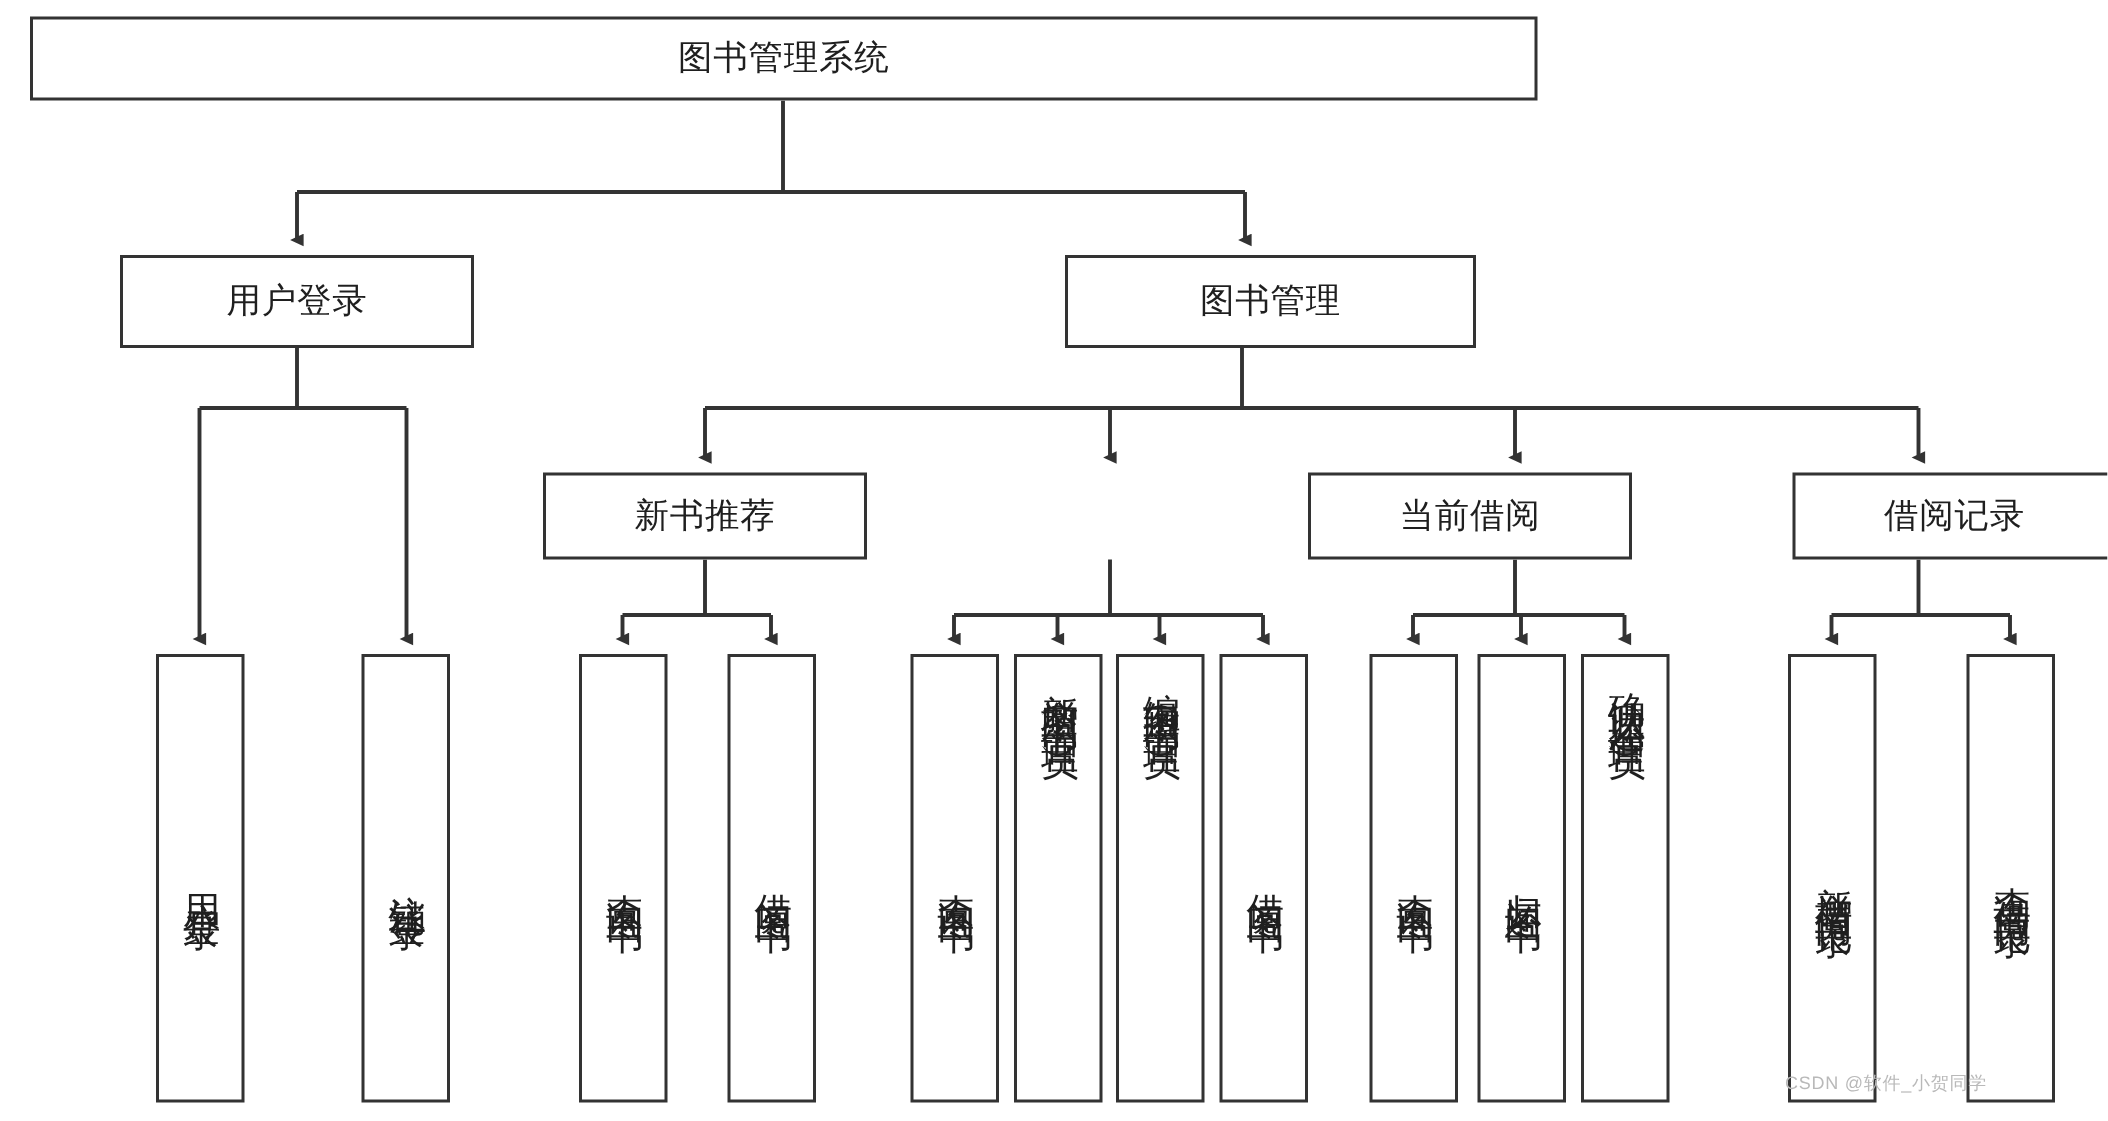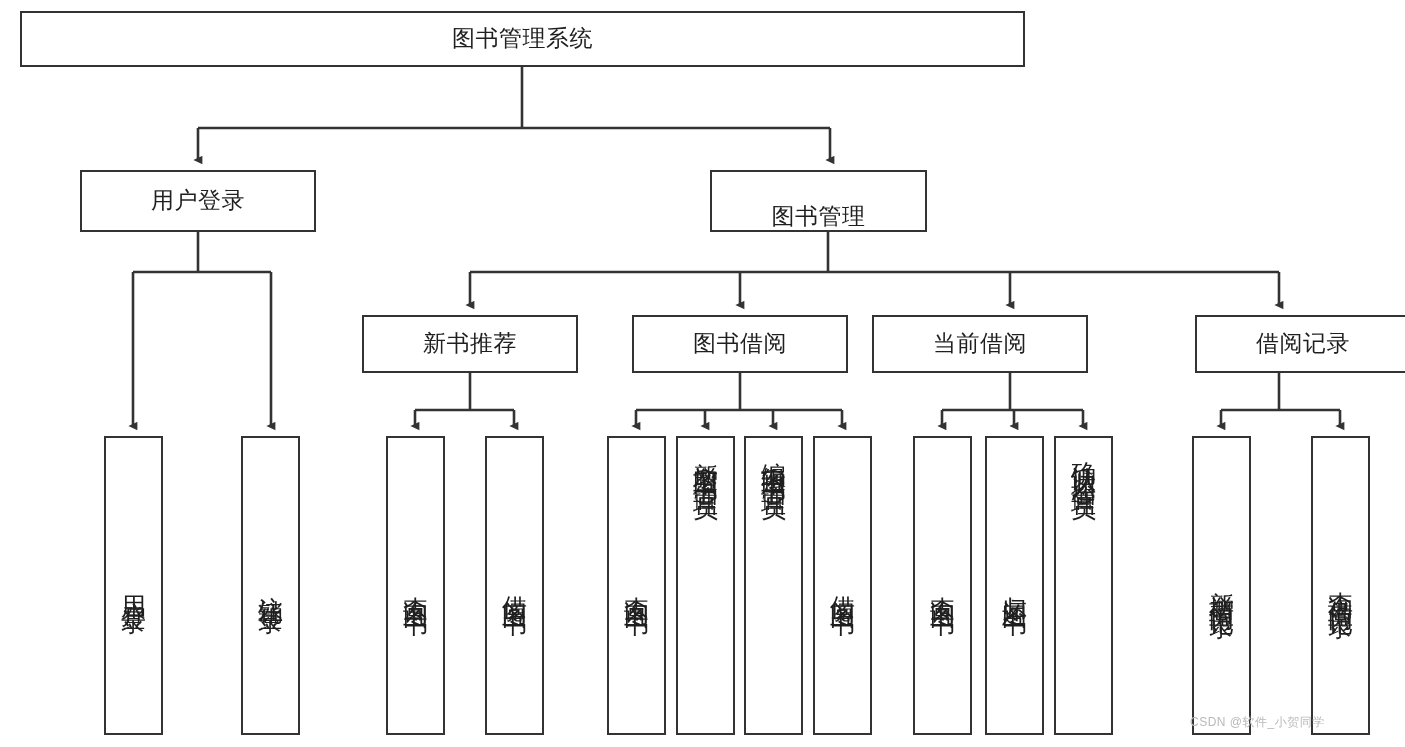--- a/index.html
+++ b/index.html
@@ -126,29 +126,26 @@
     </g>
   </svg>
 
   <div class="node horizontal" style="left:20px; top:11px; width:1005px; height:56px;">
     <span class="label">图书管理系统</span>
   </div>
 
   <div class="node horizontal" style="left:80px; top:170px; width:236px; height:62px;">
     <span class="label">用户登录</span>
   </div>
-  <div class="node horizontal" style="left:710px; top:170px; width:217px; height:62px;align-items:flex-end;">
+  <div class="node horizontal" style="left:710px; top:170px; width:274px; height:62px;">
     <span class="label">图书管理</span>
   </div>
 
   <div class="node horizontal" style="left:362px; top:315px; width:216px; height:58px;justify-content:center;">
     <span class="label">新书推荐</span>
-  </div>
-  <div class="node horizontal" style="left:632px; top:315px; width:216px; height:58px;">
-    <span class="label">图书借阅</span>
   </div>
   <div class="node horizontal" style="left:872px; top:315px; width:216px; height:58px;">
     <span class="label">当前借阅</span>
   </div>
   <div class="node horizontal" style="left:1171px; top:315px; width:216px; height:58px;margin-left:24px;">
     <span class="label">借阅记录</span>
   </div>
 
   <div class="node vertical centered" style="left:104px; top:436px; width:59px; height:299px;">
     <span class="label">用户登录</span>

